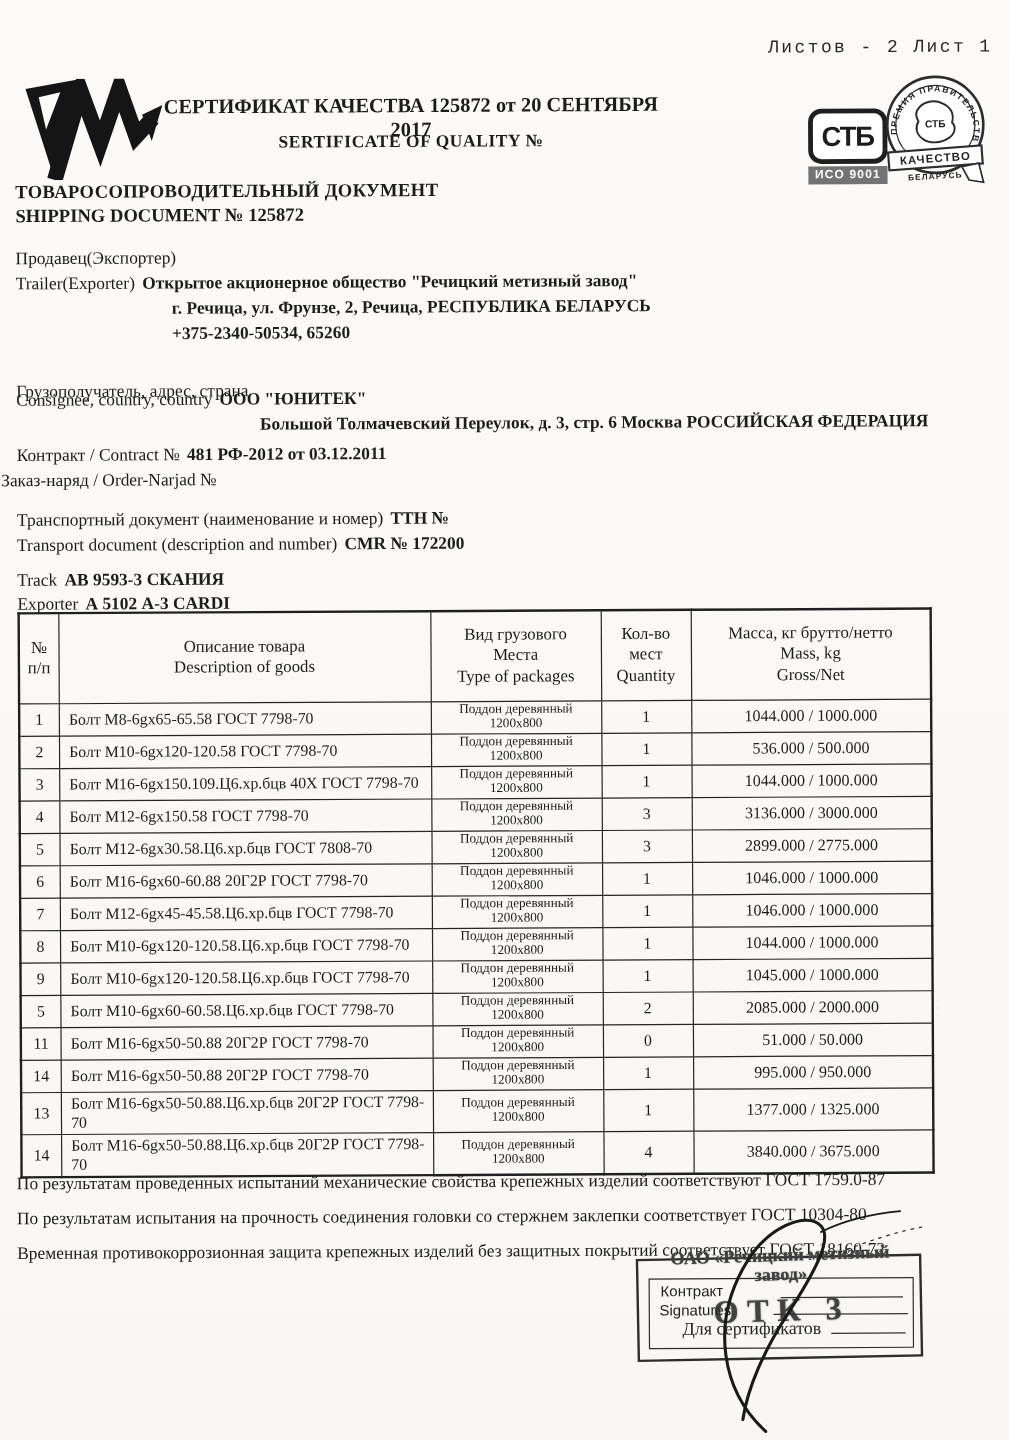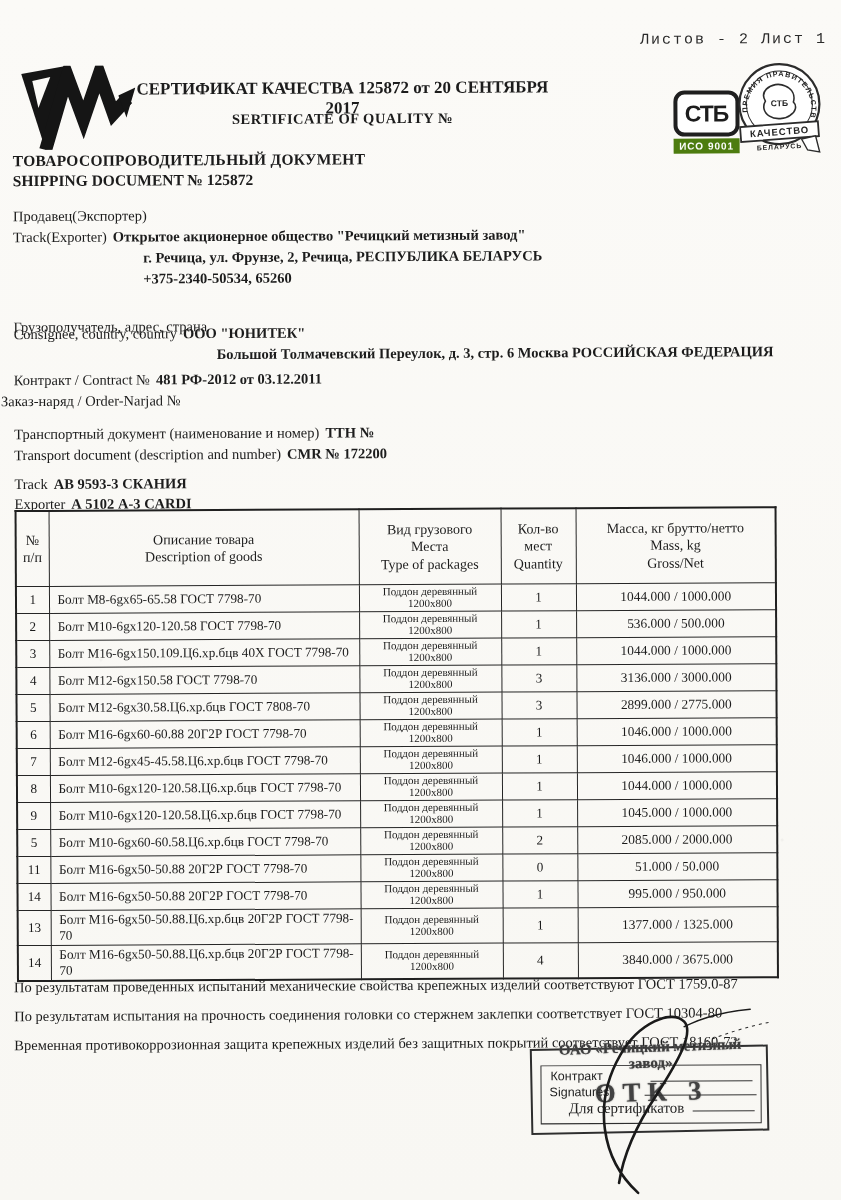--- a/index.html
+++ b/index.html
@@ -24,21 +24,21 @@
   
   .sheet-label{top:33px;left:643px;font-size:15px;letter-spacing:2px;color:#2a2a2a;}
   .title-ru{top:78px;left:130px;width:430px;text-align:center;font-size:17px;font-weight:bold;}
   .title-en{top:110px;left:130px;width:430px;text-align:center;font-size:14.5px;font-weight:bold;letter-spacing:.5px;}
   .doc-ru{top:150px;left:15px;font-size:15.5px;font-weight:600;letter-spacing:.3px;}
   .doc-en{top:170px;left:15px;font-size:15.5px;font-weight:600;}
   
   .badge-stb{top:92px;left:676px;width:66px;text-align:center;}
   .stb-box{border:4px solid #1f1f1f;border-radius:11px;height:38px;display:flex;align-items:center;justify-content:center;
            font-weight:900;font-size:23px;font-family:"Liberation Sans",sans-serif;letter-spacing:-1px;background:#fff;}
-  .stb-bar{margin-top:2px;background:#4d7c0f;color:#fdfdfd;font-family:"Liberation Sans",sans-serif;
+  .stb-bar{margin-top:2px;background:#737373;color:#fdfdfd;font-family:"Liberation Sans",sans-serif;
            font-weight:bold;font-size:10px;letter-spacing:1px;padding:2px 0;}
   .badge-award{top:62px;left:738px;}
   
   .goods{top:508px;left:15px;}
   table{border-collapse:collapse;table-layout:fixed;width:760px;background:transparent;}
   th,td{border:1.6px solid #262626;padding:1px 4px;vertical-align:middle;}
   table{border:2.2px solid #202020;}
   th{font-weight:normal;font-size:14px;line-height:1.25;text-align:center;height:72px;}
   td{font-size:13.2px;height:24px;}
   td.c{text-align:center;}
@@ -106,21 +106,21 @@
         <rect x="5" y="64" width="78" height="15" fill="#fff" stroke="#2c2c2c" stroke-width="1.8"></rect>
         <text x="44" y="75" text-anchor="middle" font-size="9.5" font-weight="bold" letter-spacing="1" font-family="Liberation Sans, sans-serif" fill="#242424">КАЧЕСТВО</text>
       </g>
       <polygon points="66,79 80,76 84,92 72,90" fill="#fff" stroke="#2c2c2c" stroke-width="1.4"></polygon>
       <text x="44" y="89" text-anchor="middle" font-size="6.8" font-weight="bold" letter-spacing="1" font-family="Liberation Sans, sans-serif" fill="#242424" transform="rotate(-3 44 89)">БЕЛАРУСЬ</text>
     </svg>
   </div>
 
   <div class="abs line" style="top:206px;left:15px;">Продавец(Экспортер)</div>
   <div class="abs line pair" style="top:227px;left:15px;">
-    <span class="lbl">Track(Exporter)</span><span class="b">Открытое акционерное общество "Речицкий метизный завод"</span>
+    <span class="lbl">Trailer(Exporter)</span><span class="b">Открытое акционерное общество "Речицкий метизный завод"</span>
   </div>
   <div class="abs line b" style="top:248px;left:145px;">г. Речица, ул. Фрунзе, 2, Речица, РЕСПУБЛИКА БЕЛАРУСЬ</div>
   <div class="abs line b" style="top:269px;left:145px;">+375-2340-50534, 65260</div>
 
   <div class="abs line" style="top:317px;left:15px;">Грузополучатель, адрес, страна</div>
   <div class="abs line pair" style="top:324px;left:15px;">
     <span class="lbl">Consignee, country, country</span><span class="b">ООО "ЮНИТЕК"</span>
   </div>
   <div class="abs line b" style="top:345px;left:218px;">Большой Толмачевский Переулок, д. 3, стр. 6 Москва РОССИЙСКАЯ ФЕДЕРАЦИЯ</div>
 

